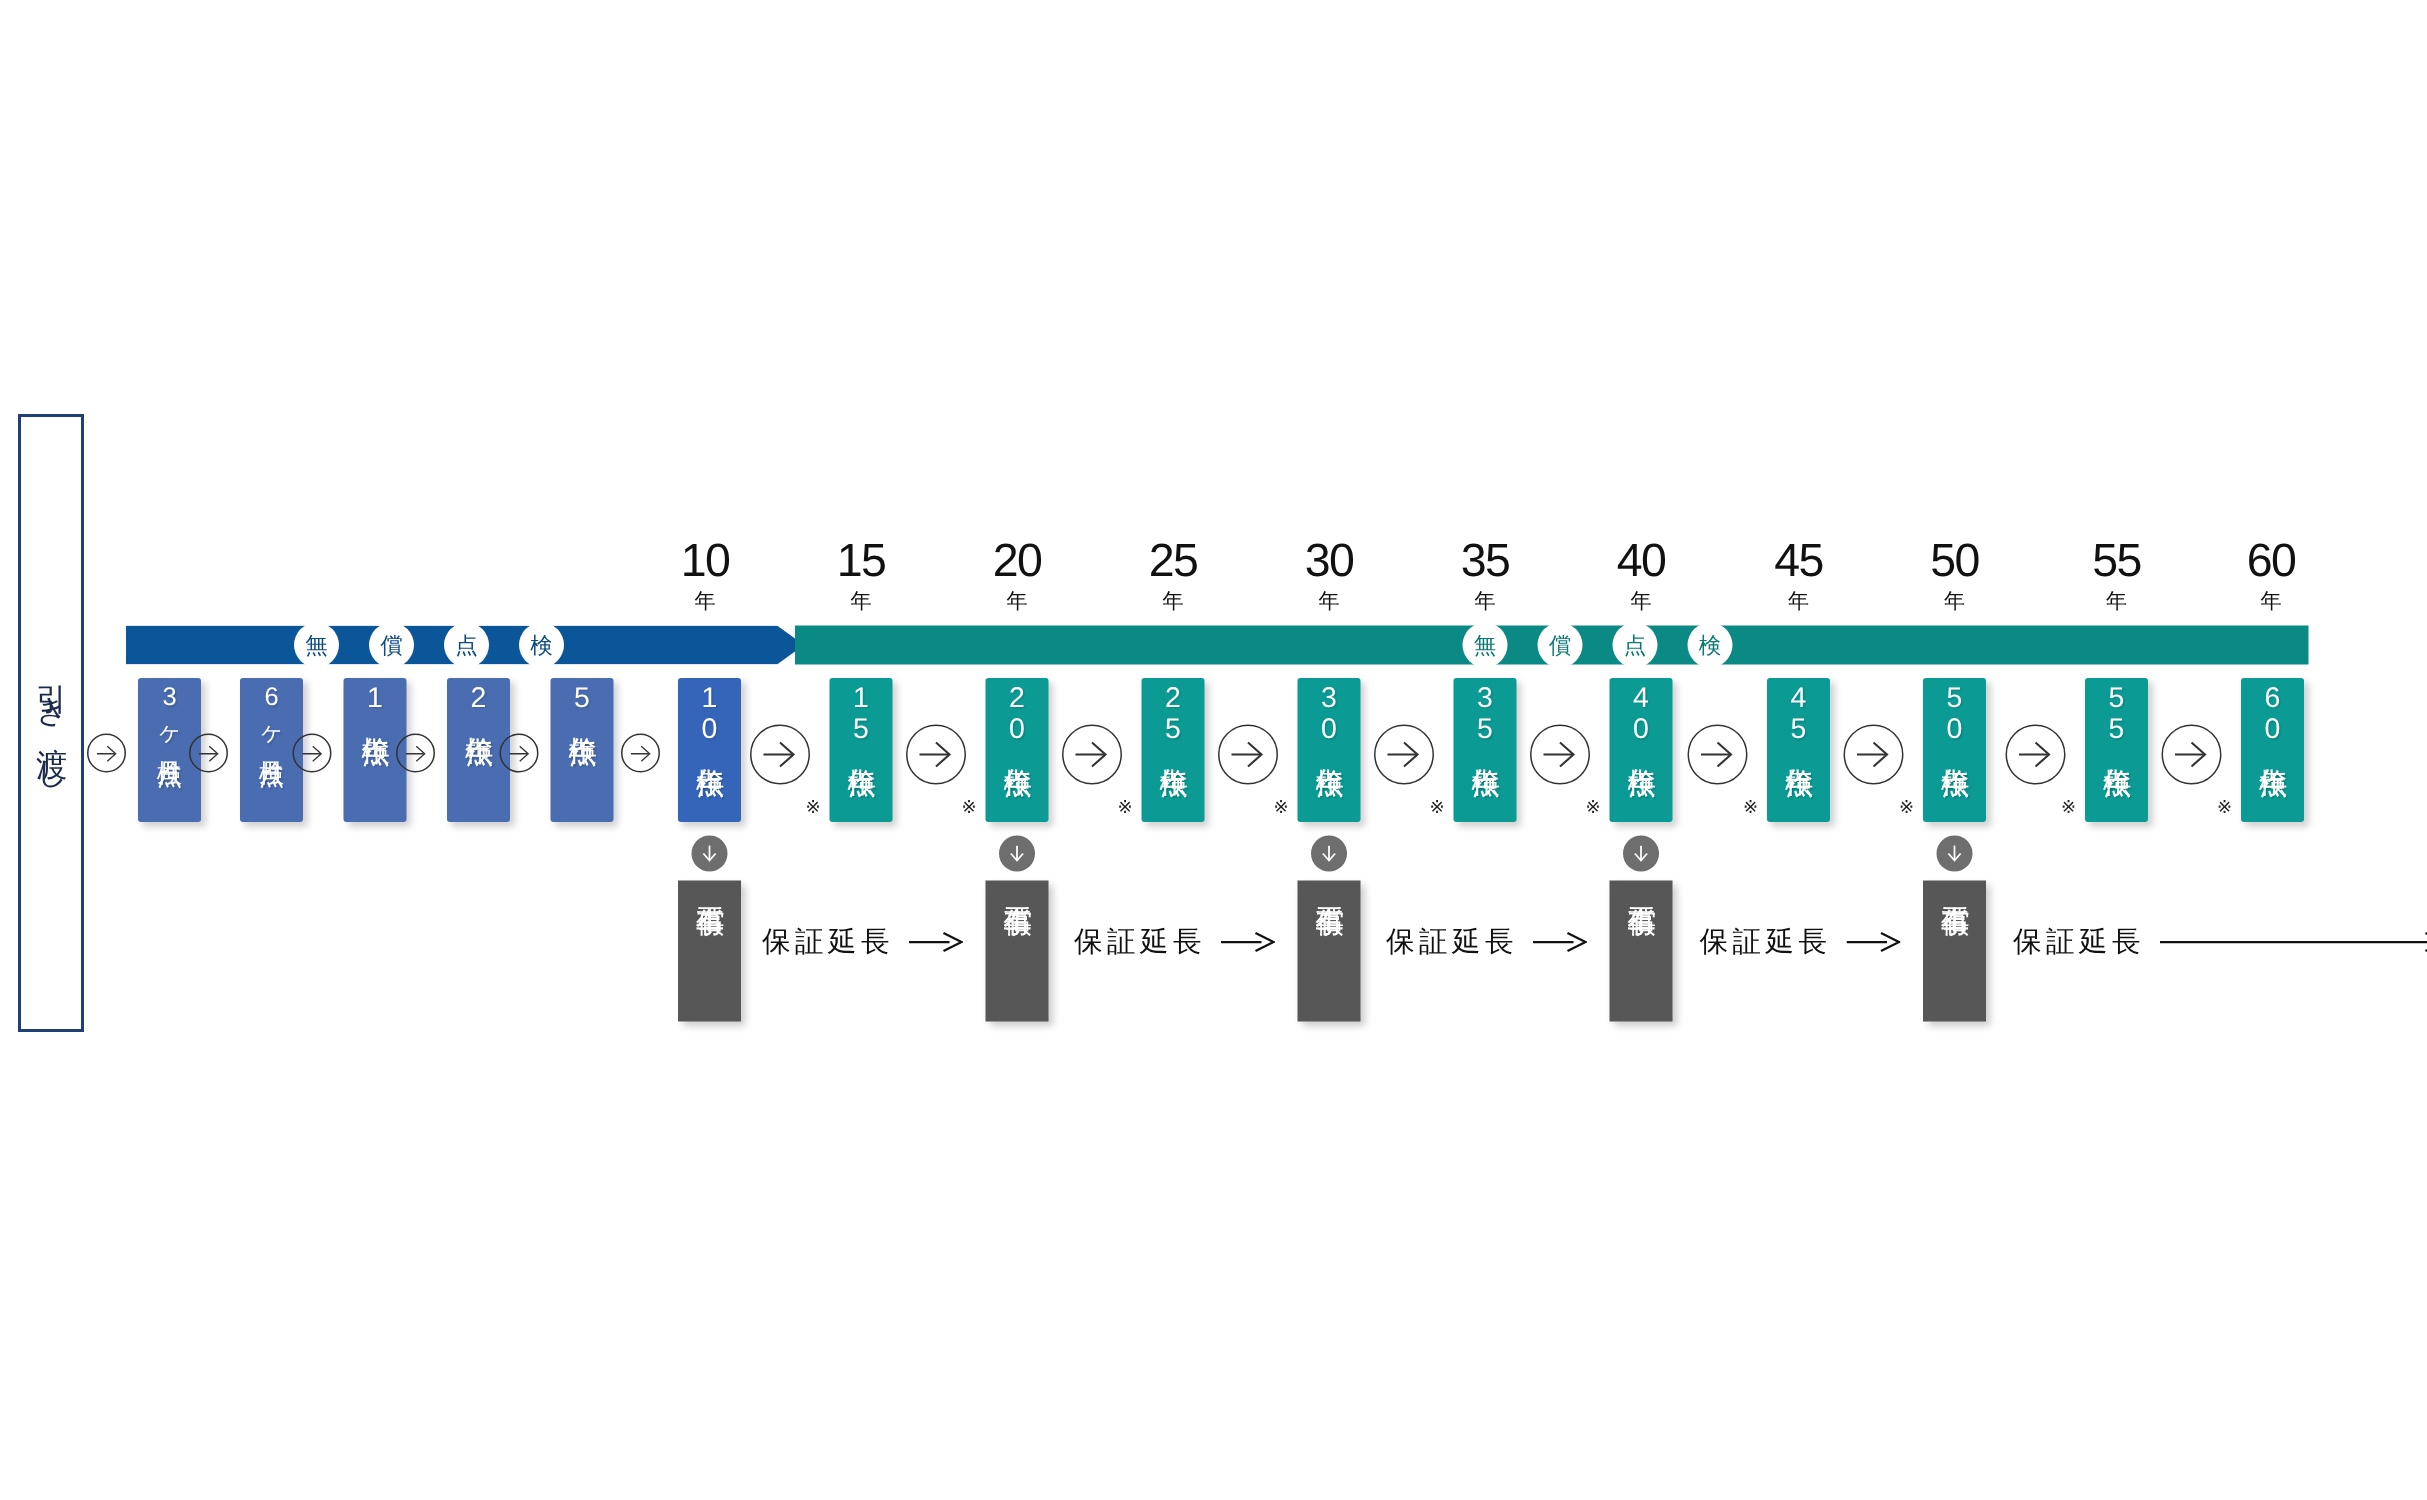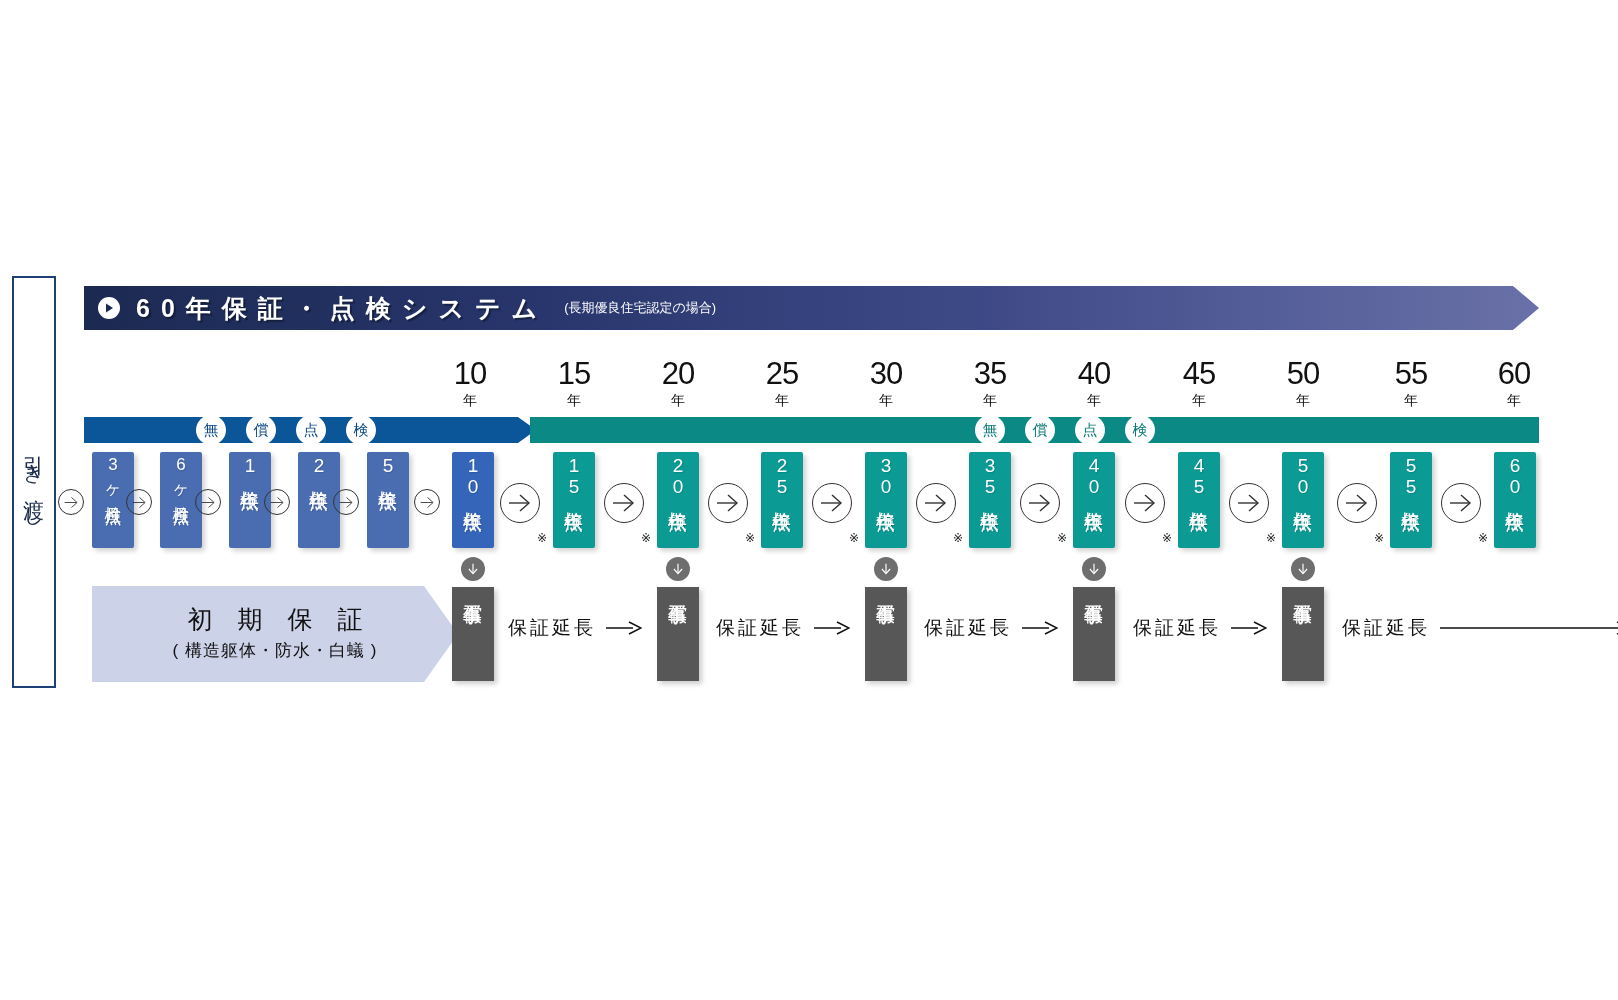--- a/index.html
+++ b/index.html
@@ -305,32 +305,20 @@
 </style>
 </head>
 <body>
 
 <div id="stage">
 
   <div class="handover-box">
     <div class="handover-text">引き渡し</div>
   </div>
 
-  <div class="title-banner">
-    <div class="bar"></div>
-    <div class="title-inner">
-      <span class="play-icon">
-        <svg width="12" height="12" viewBox="0 0 12 12">
-            <polygon points="3,1.5 10,6 3,10.5" fill="#1c2a52"></polygon>
-          </svg>
-      </span>
-      <span class="title-main">60年保証・点検システム</span>
-      <span class="title-sub">(長期優良住宅認定の場合)</span>
-    </div>
-  </div>
 
   <div id="year-ticks">
       <div class="year-tick" style="left: 470px;">
         <span class="year-num">10</span>
         <span class="year-unit">年</span>
       </div>
       <div class="year-tick" style="left: 574px;">
         <span class="year-num">15</span>
         <span class="year-unit">年</span>
       </div>
@@ -537,24 +525,20 @@
           <line x1="1" y1="12" x2="20" y2="12" stroke="#333" stroke-width="1.4"></line>
           <polyline points="12,4 21,12 12,20" fill="none" stroke="#333" stroke-width="1.4"></polyline>
         </svg>
       </div>
       <div class="chip teal" style="left: 1494px;">
         <div class="chip-label">60年点検</div>
       </div>
       <div class="aster" style="left: 1478px;">※</div>
     </div>
 
-  <div class="initial-warranty">
-    <div class="iw-title">初 期 保 証</div>
-    <div class="iw-sub">( 構造躯体・防水・白蟻 )</div>
-  </div>
 
   <div id="paidworks-layer">
       <div class="down-arrow" style="left: 461px;">
         <svg width="14" height="14" viewBox="0 0 24 24">
           <line x1="12" y1="3" x2="12" y2="19" stroke="#fff" stroke-width="2"></line>
           <polyline points="5,12 12,20 19,12" fill="none" stroke="#fff" stroke-width="2"></polyline>
         </svg>
       </div>
       <div class="paidwork" style="left: 452px;">
         <div class="paidwork-label">有償工事</div>

